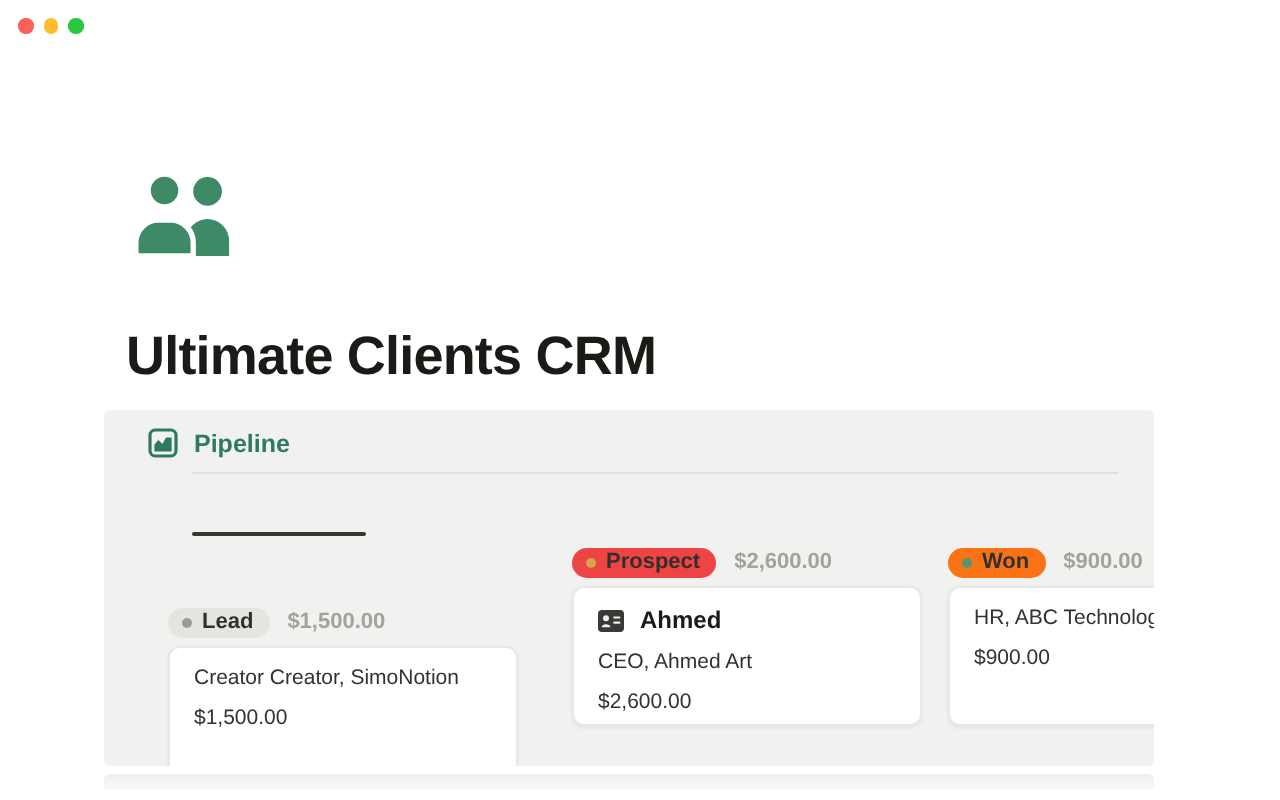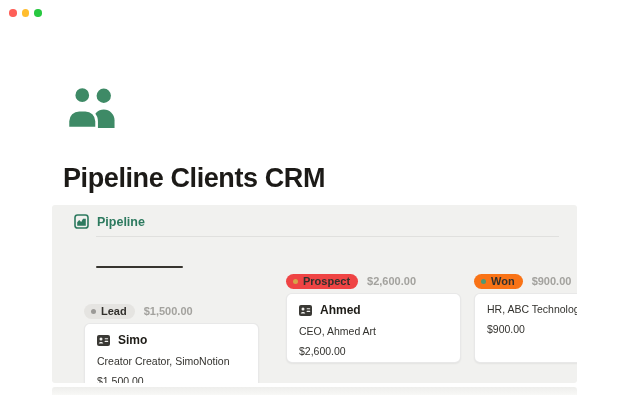--- a/index.html
+++ b/index.html
@@ -72,21 +72,21 @@
     <g fill="#3e8a66">
       <circle cx="36.5" cy="9.5" r="7"></circle>
       <path d="M26 41 v-7.5 a10.5 10.5 0 0 1 21 0 V41 Z"></path>
     </g>
     <g fill="#3e8a66" stroke="#ffffff" stroke-width="2.6">
       <circle cx="15.5" cy="9" r="8"></circle>
       <path d="M1.5 41 v-6.5 a11 11 0 0 1 11-11 h6 a11 11 0 0 1 11 11 V41 Z"></path>
     </g>
   </svg>
 
-  <h1 class="page-title">Pipeline Clients CRM</h1>
+  <h1 class="page-title">Ultimate Clients CRM</h1>
 
   <div class="panel">
 
     <div class="panel-header">
       <svg class="chart-ic" viewBox="0 0 15 15">
         <rect x="1" y="1" width="13" height="13" rx="2.6" fill="none" stroke="#2d7a5f" stroke-width="1.6"></rect>
         <path d="M3.2 11.8 V8.2 L5.2 6 L7.2 8 L9 4.8 h2.8 v7 Z" fill="#2d7a5f"></path>
       </svg>
       <span class="panel-title">Pipeline</span>
     </div>
@@ -96,30 +96,20 @@
 
     <div class="column col-0">
       <div class="col-header">
         <span class="pill">
           <span class="dot"></span>
           <span>Lead</span>
         </span>
         <span class="sum">$1,500.00</span>
       </div>
       <div class="card">
-        <div class="card-title-row">
-          <svg class="vcard-ic" viewBox="0 0 13 11">
-            <rect x="0" y="0" width="13" height="11" rx="2" fill="#3a3935"></rect>
-            <circle cx="4" cy="4.1" r="1.5" fill="#f1f1ef"></circle>
-            <path d="M1.8 8.6 c0-2 4.4-2 4.4 0 Z" fill="#f1f1ef"></path>
-            <rect x="7.6" y="3.2" width="3.6" height="1.1" rx="0.5" fill="#f1f1ef"></rect>
-            <rect x="7.6" y="5.8" width="3.6" height="1.1" rx="0.5" fill="#f1f1ef"></rect>
-          </svg>
-          <span class="card-name">Simo</span>
-        </div>
         <div class="card-subtitle">Creator Creator, SimoNotion</div>
         <div class="card-amount">$1,500.00</div>
       </div>
     </div>
 
     <div class="column col-1">
       <div class="col-header">
         <span class="pill">
           <span class="dot"></span>
           <span>Prospect</span>

